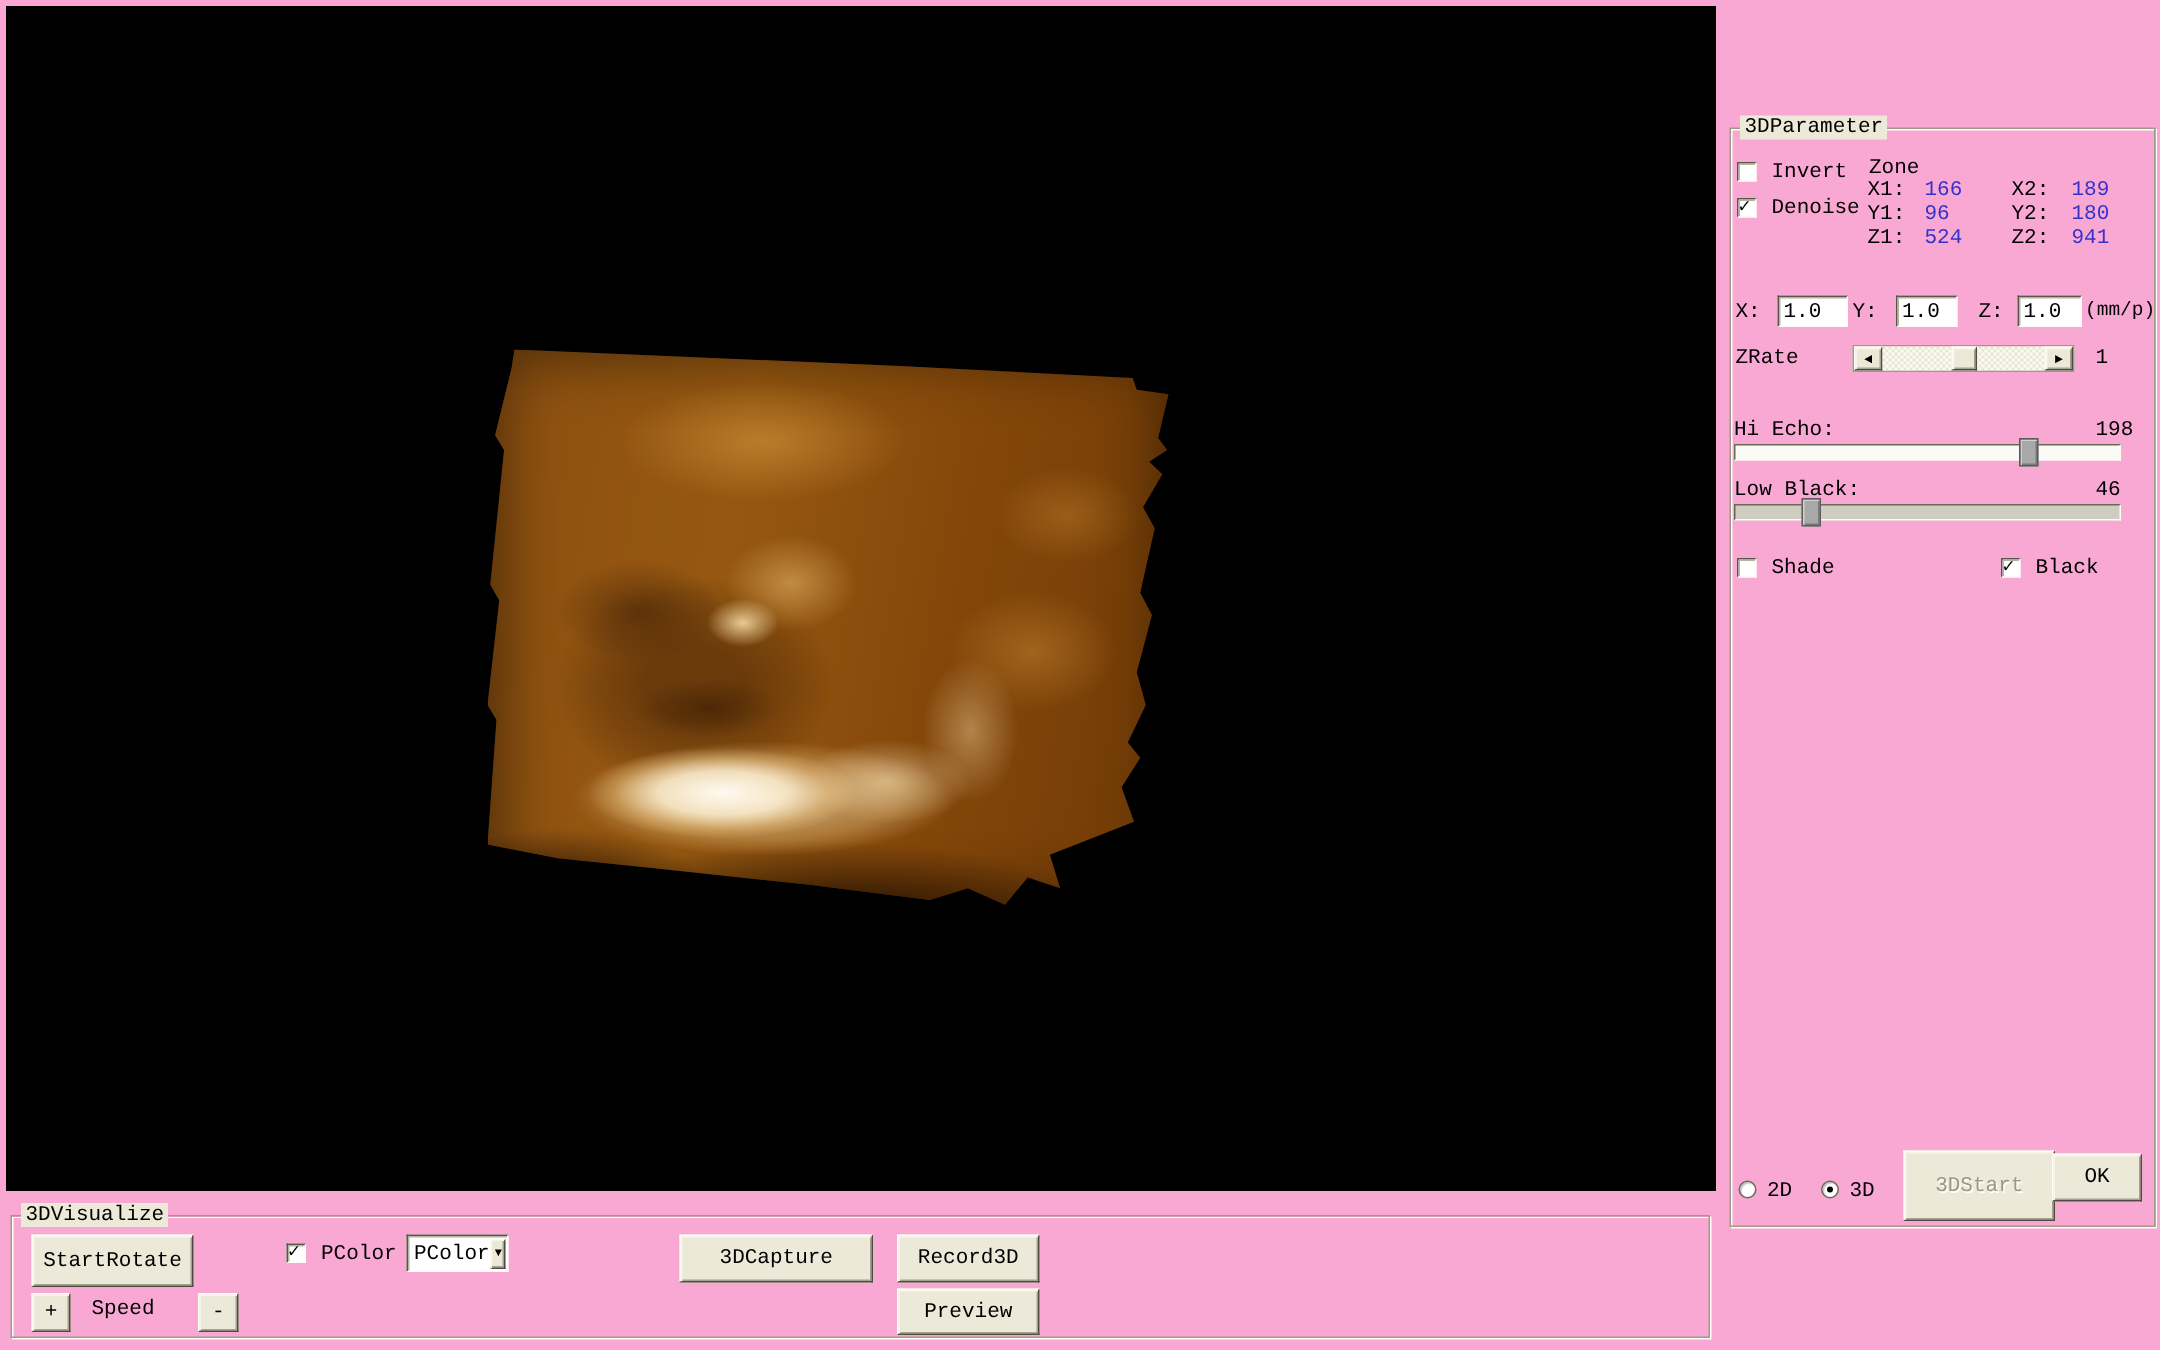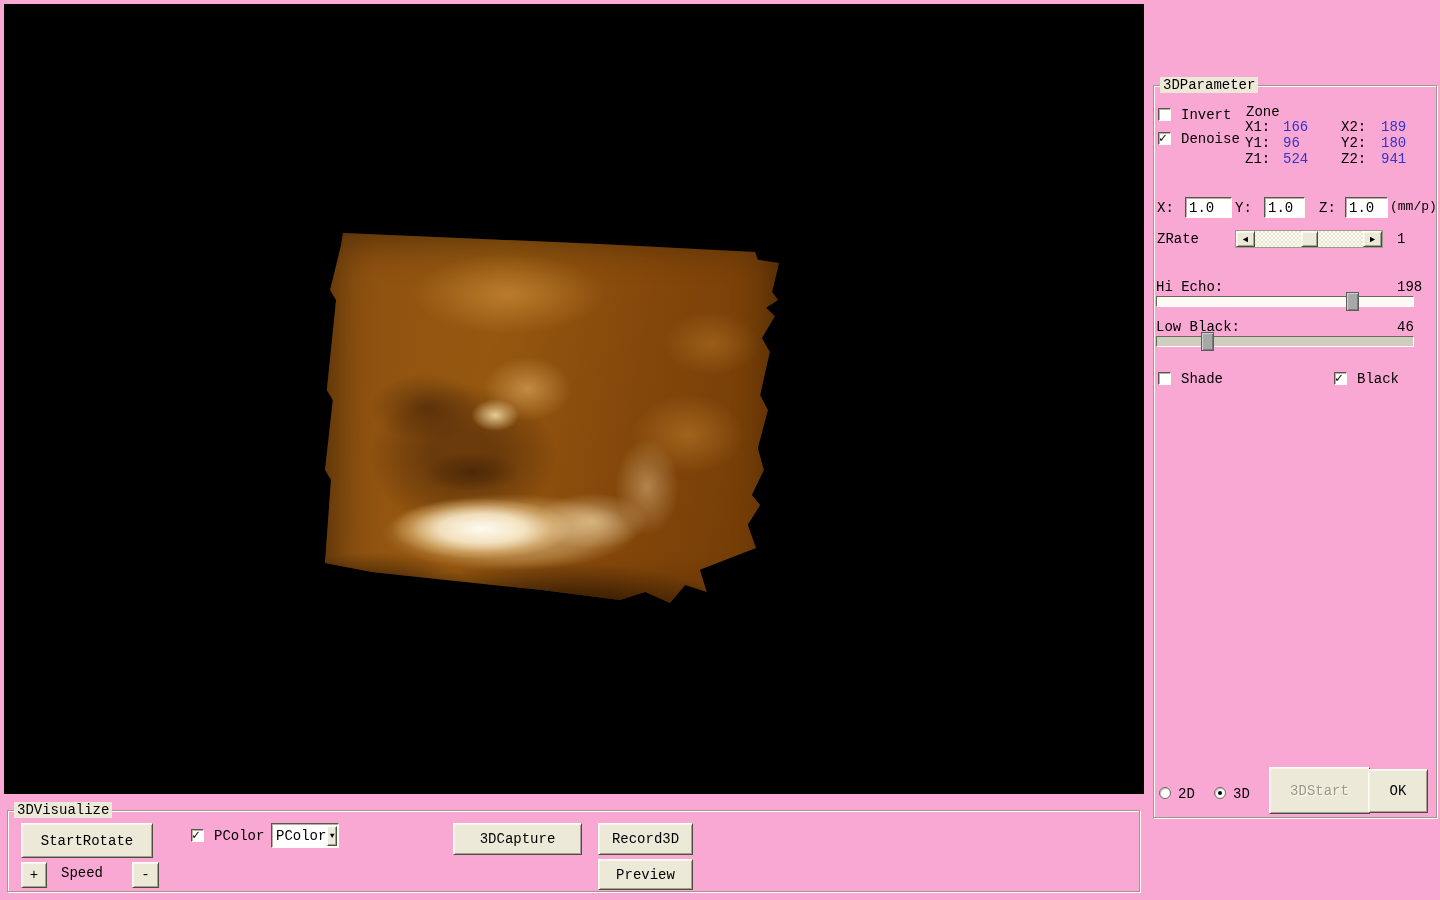--- a/index.html
+++ b/index.html
@@ -178,27 +178,27 @@
     <span class="lbl" style="left:203px; top:285px;">Black</span>
 
     <span class="radio" style="left:5px; top:701px;"></span>
     <span class="lbl" style="left:24px; top:700px;">2D</span>
     <span class="radio on" style="left:60px; top:701px;">
         <span class="dot"></span>
       </span>
     <span class="lbl" style="left:79px; top:700px;">3D</span>
 
     <button class="btn disabled" style="left:115px; top:681px; width:101px; height:47px;">3DStart</button>
-    <button class="btn" style="left:214px; top:683px; width:60px; height:44px;">OK</button>
+    <button class="btn" style="left:214px; top:683px; width:60px; height:32px;">OK</button>
   </div>
 
   <div class="groupbox" id="vis">
     <span class="gb-title">3DVisualize</span>
 
-    <button class="btn" style="left:13px; top:12px; width:132px; height:35px;">StartRotate</button>
+    <button class="btn" style="left:13px; top:12px; width:108px; height:35px;">StartRotate</button>
 
     <span class="cb on" style="left:183px; top:18px;">
         <span class="tick">✓</span>
       </span>
     <span class="lbl" style="left:206px; top:17px;">PColor</span>
 
     <div class="combo" style="left:263px; top:12px; width:68px; height:25px;">
       <span class="combo-text">PColor</span>
       <span class="combo-arrow">▼</span>
     </div>

